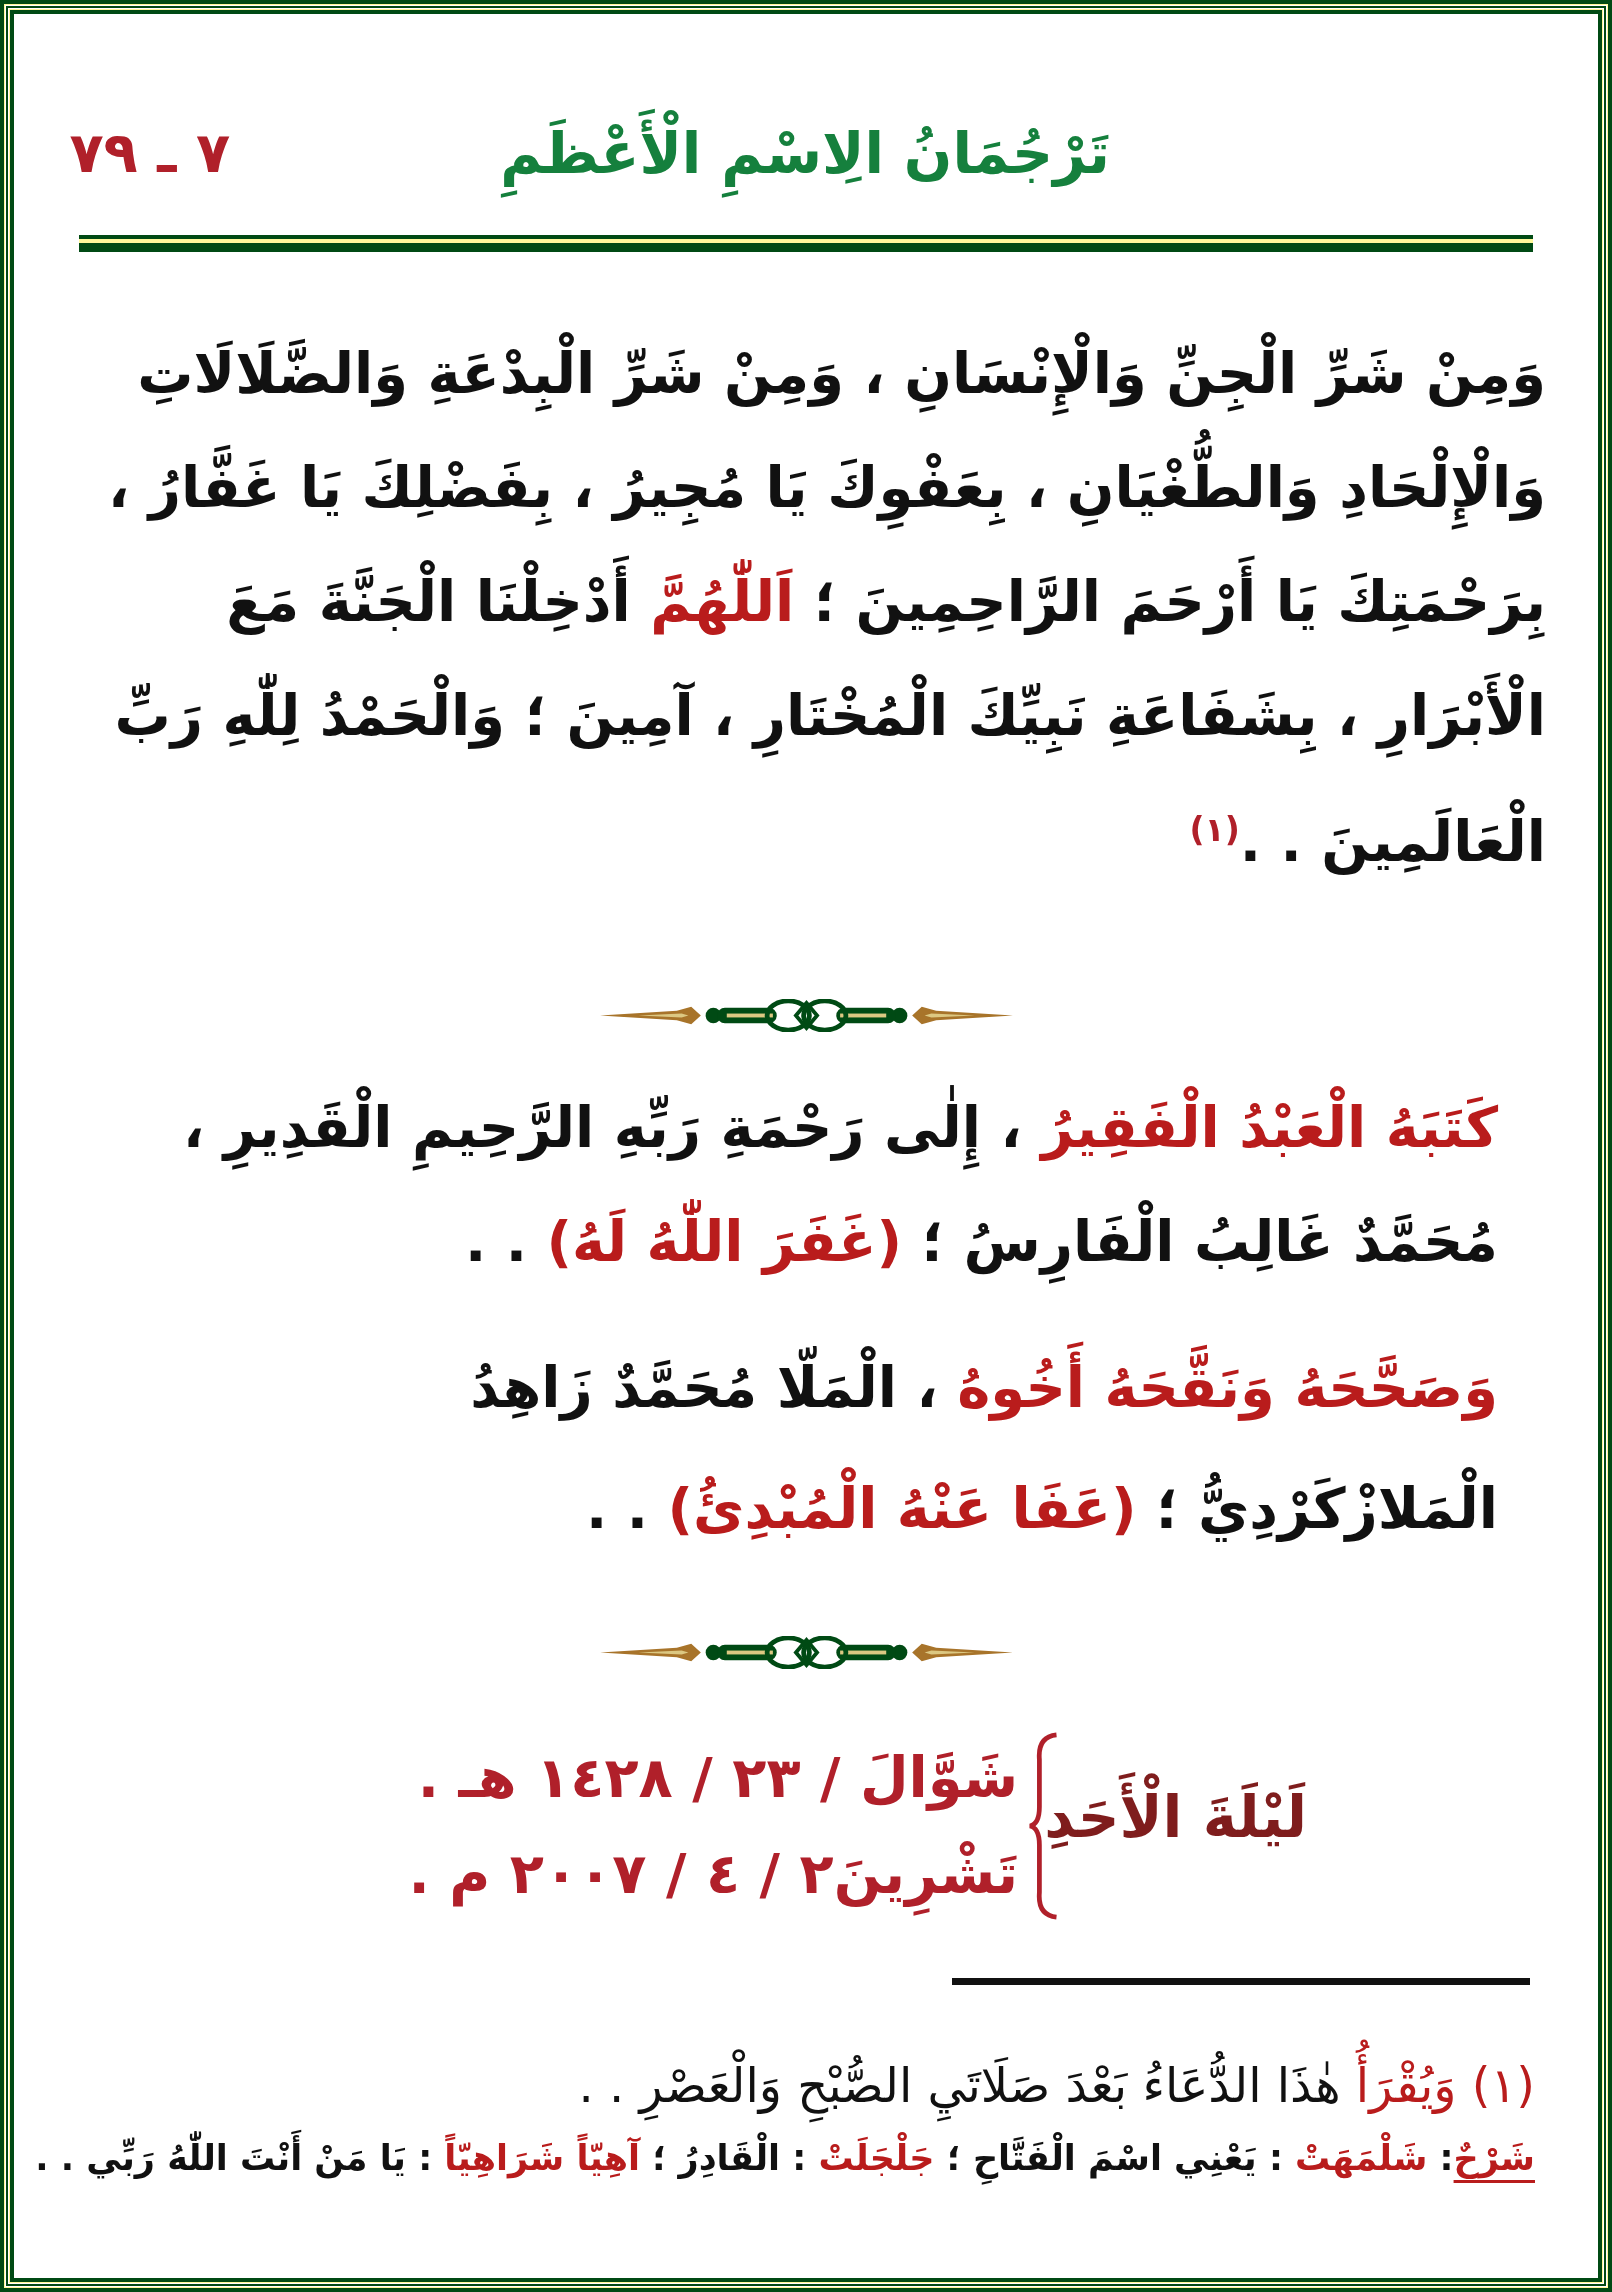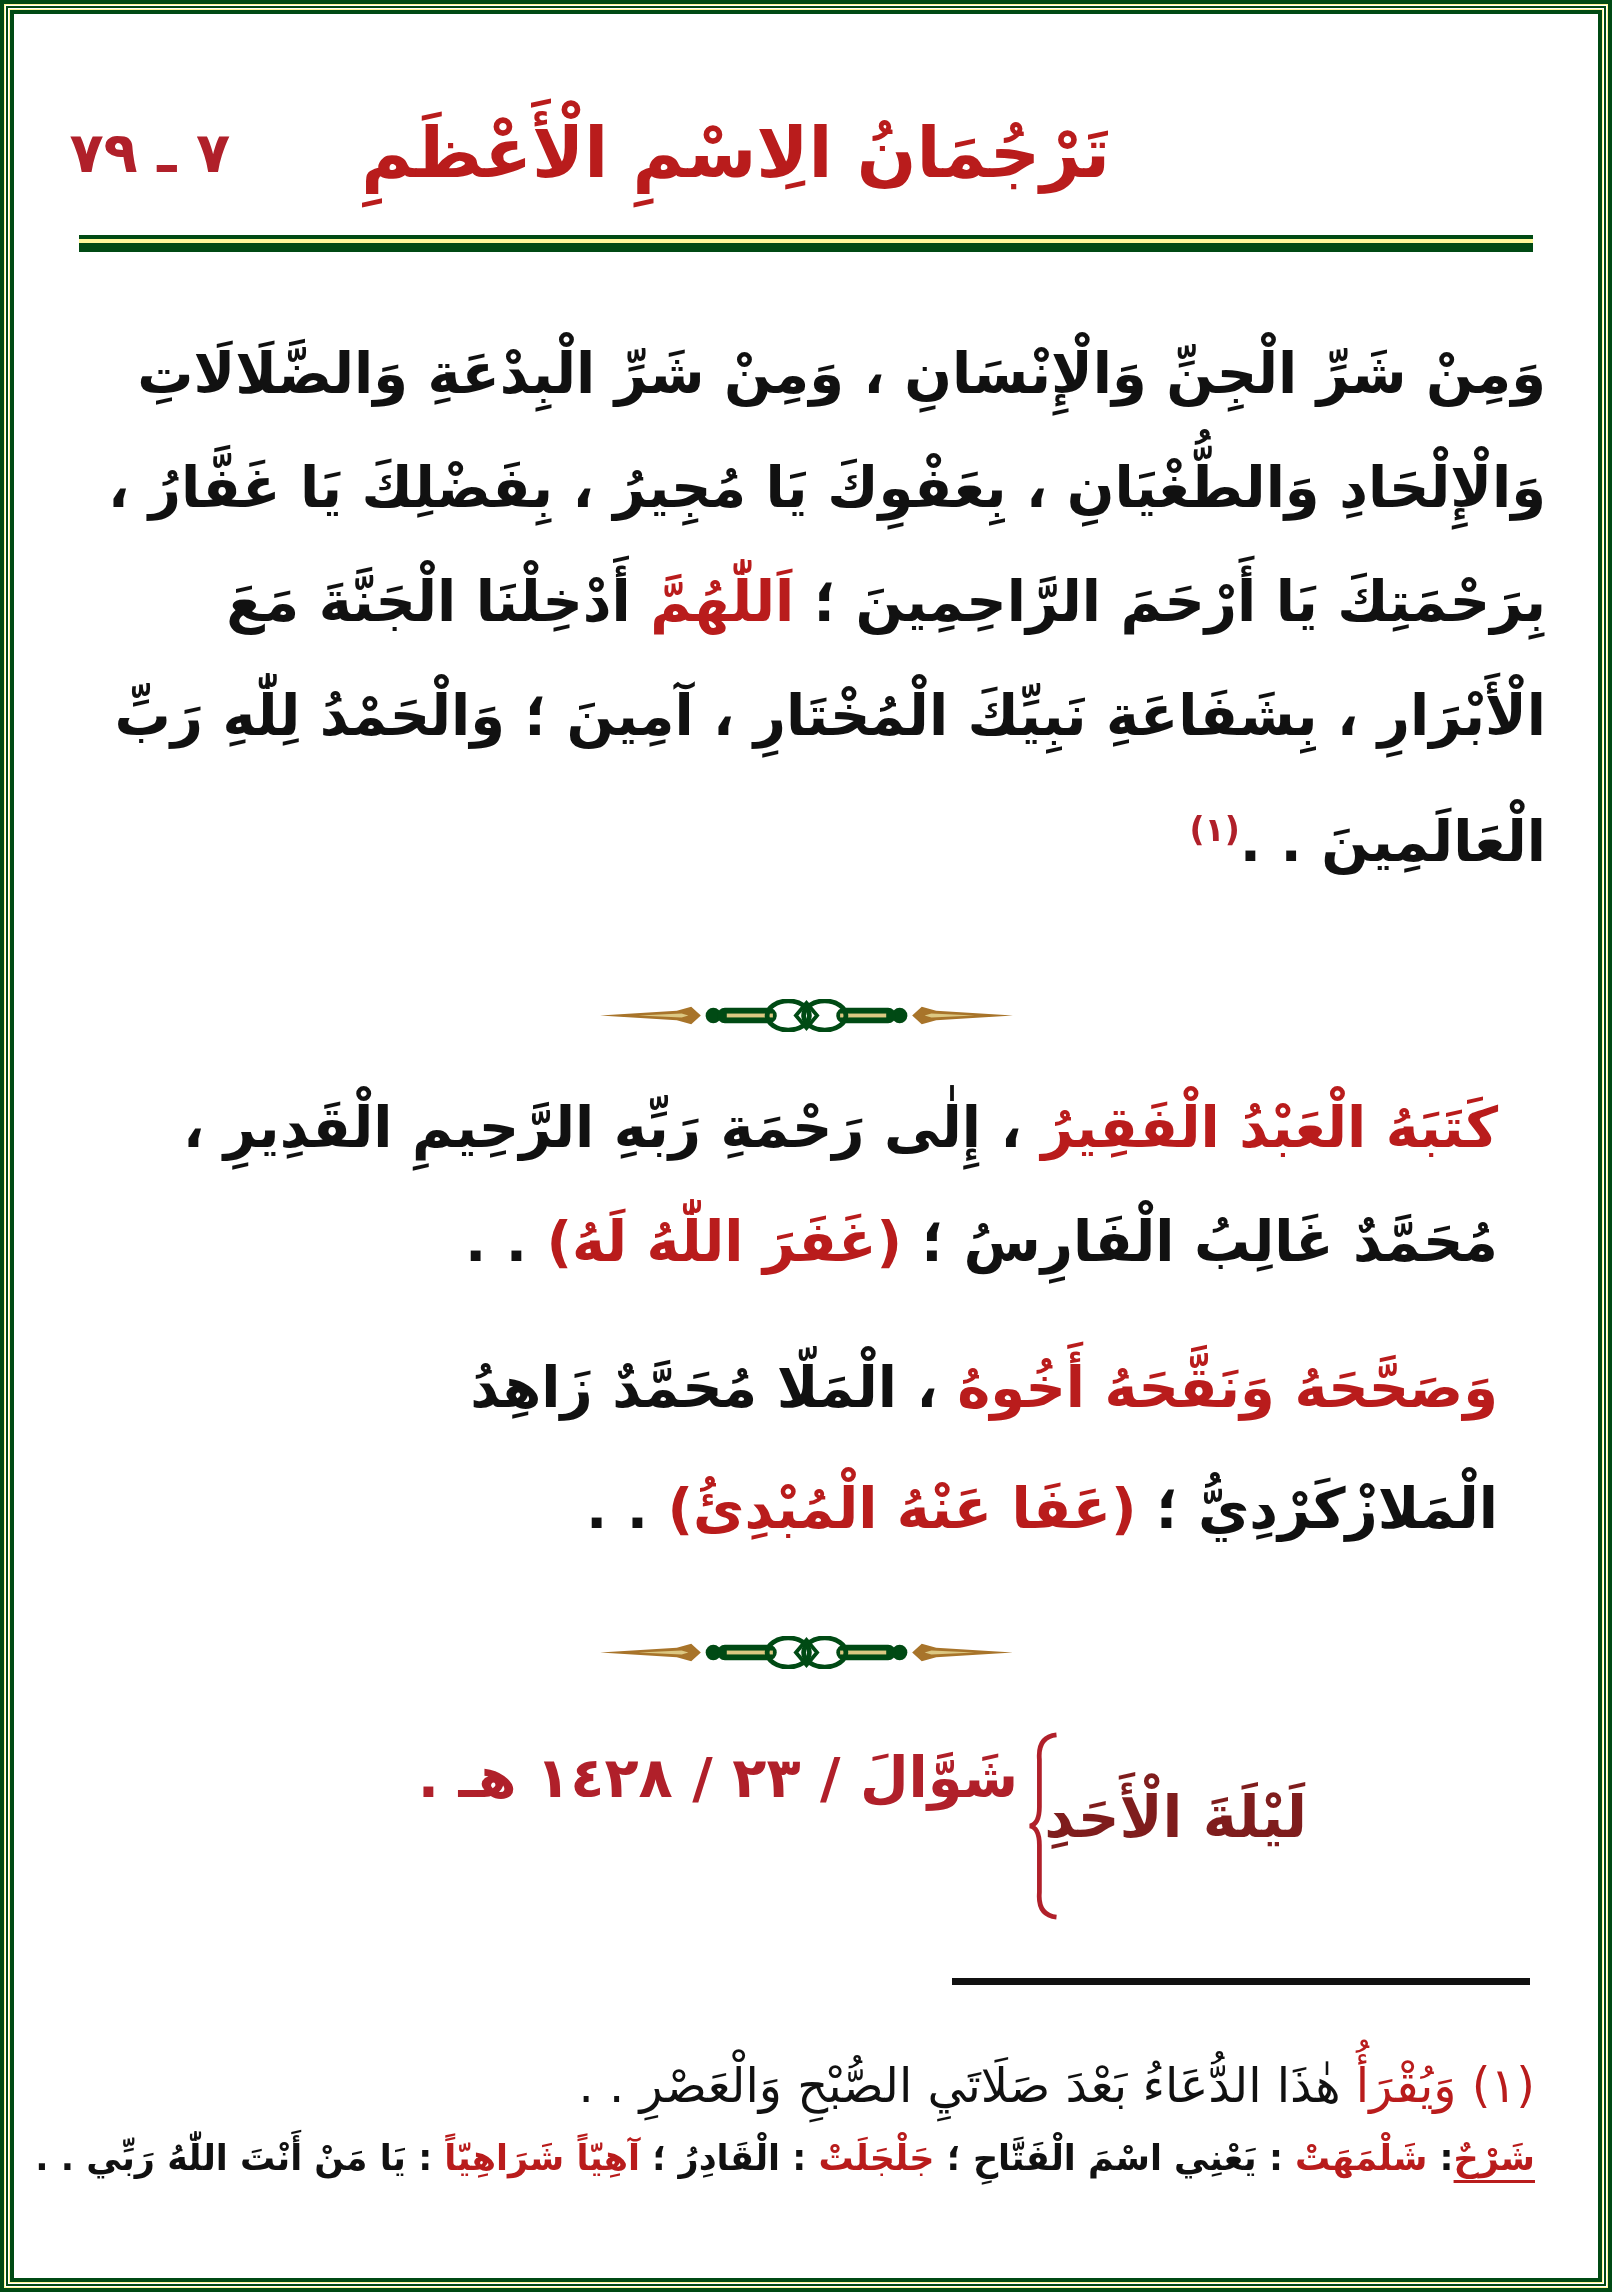--- a/index.html
+++ b/index.html
@@ -6,21 +6,21 @@
   body { width:1612px; height:2292px; background:#ffffff; position:relative; overflow:hidden;
          font-family:"DejaVu Sans", sans-serif; }
   .frame { position:absolute; left:0; top:0; width:1612px; height:2292px; box-sizing:border-box;
            border:4.8px solid #004a14; }
   .frame .f2 { position:absolute; inset:0; border:1.9px solid #fff89a; }
   .frame .f3 { position:absolute; inset:1.9px; border:2.9px solid #004a14; }
   .frame .f4 { position:absolute; inset:4.8px; border:1px solid #fff89a; }
   .frame .f5 { position:absolute; inset:5.8px; border:4.8px solid #004a14; }
 
   .header { position:absolute; left:79px; top:77px; width:1454px; height:154px; }
-  .title { position:absolute; right:423px; top:3.8px; color:#b91c1c; font-size:70px; font-weight:bold;
+  .title { position:absolute; right:423px; top:3.8px; color:#15803d; font-size:57px; font-weight:bold;
            direction:rtl; white-space:nowrap; line-height:144px; font-family:"DejaVu Sans", sans-serif; }
   .pageno { position:absolute; left:-9.6px; top:3.8px; color:#b0202a; font-size:56px; font-weight:bold;
             direction:rtl; white-space:nowrap; line-height:144px; }
   .hrule { position:absolute; left:79px; top:235px; width:1454px; height:17.3px; }
   .hrule .g1 { height:3.8px; background:#004a14; }
   .hrule .y { height:3.8px; background:#fff89a; }
   .hrule .g2 { height:9.6px; background:#004a14; }
 
   .body { position:absolute; left:67px; width:1479px; direction:rtl; color:#111; }
   .para { top:317px; font-size:56px; font-weight:bold; line-height:114px; text-align:justify;
@@ -133,20 +133,21 @@
   </svg>
 </div>
 
 <div class="date">
   <div class="night">لَيْلَةَ الْأَحَدِ</div>
   <svg class="brace" viewBox="0 0 40 200">
     <path d="M30,4 Q10,6 12,30 L12,80 Q12,98 2,100 Q12,102 12,120 L12,170 Q10,194 30,196" fill="none" stroke="#b0202a" stroke-width="5"></path>
   </svg>
   <div class="lines">
     <div>شَوَّالَ / ٢٣ / ١٤٢٨ هـ .</div>
+    <div>تَشْرِينَ٢ / ٤ / ٢٠٠٧ م .</div>
   </div>
 </div>
 
 <div class="frule"></div>
 
 <div class="fn1">
   <span class="red">(١)</span>
   <span class="red">وَيُقْرَأُ</span>
   <span>هٰذَا الدُّعَاءُ بَعْدَ صَلَاتَيِ الصُّبْحِ وَالْعَصْرِ . .</span>
 </div>

